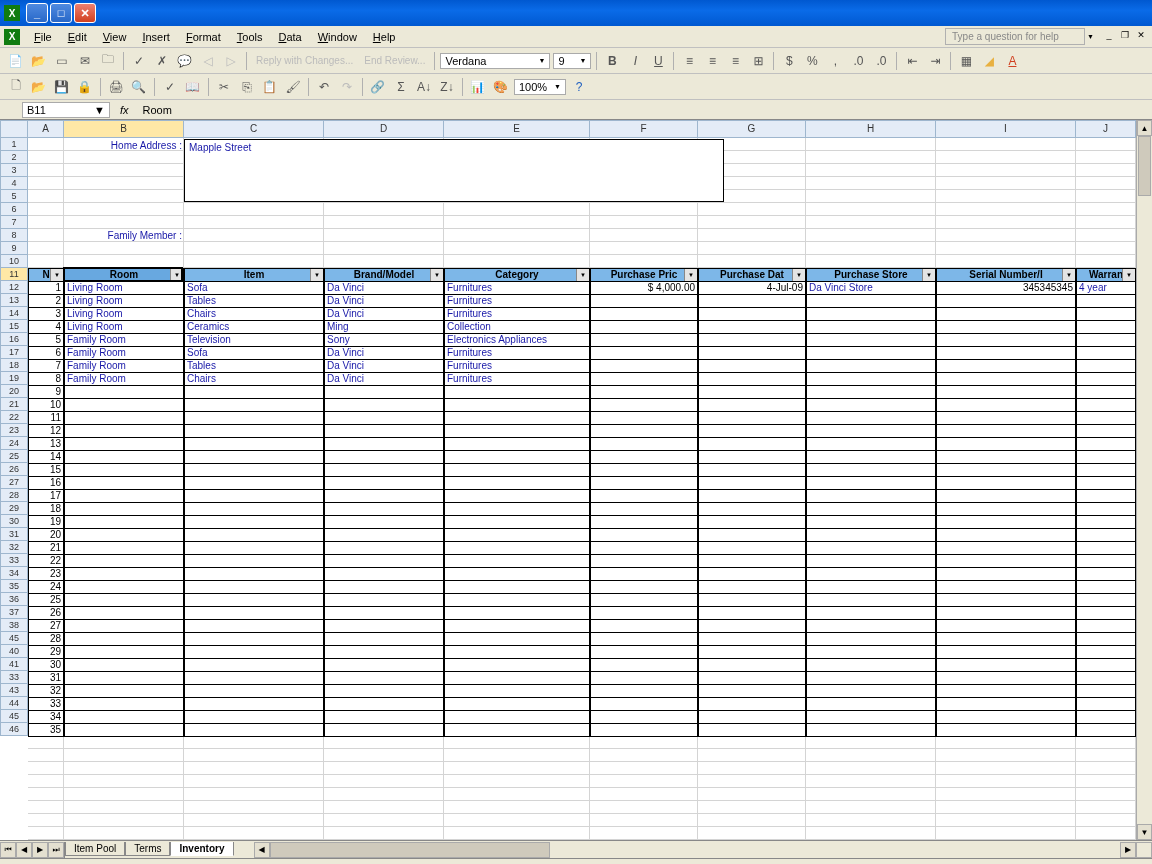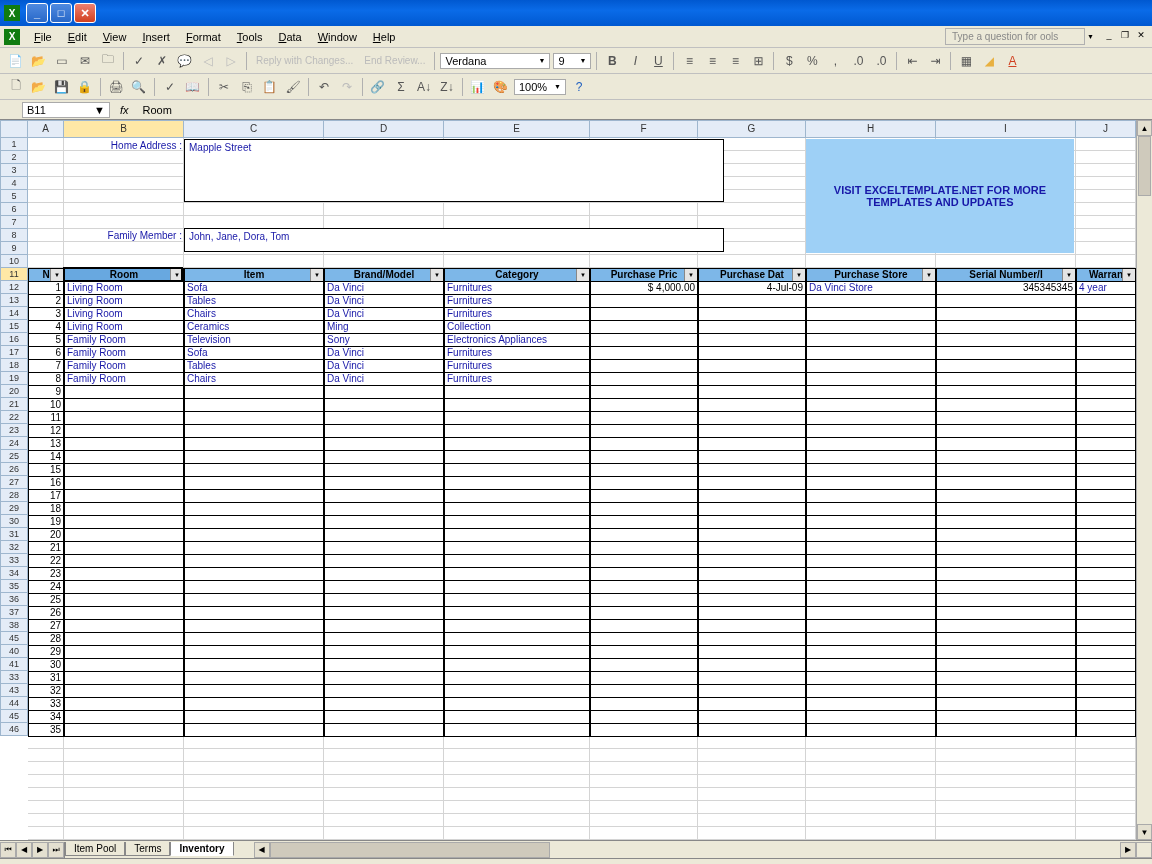--- a/index.html
+++ b/index.html
@@ -102,21 +102,21 @@
       <div class="menu-item"><span class="u">E</span>dit</div>
       <div class="menu-item"><span class="u">V</span>iew</div>
       <div class="menu-item"><span class="u">I</span>nsert</div>
       <div class="menu-item"><span class="u">F</span>ormat</div>
       <div class="menu-item"><span class="u">T</span>ools</div>
       <div class="menu-item"><span class="u">D</span>ata</div>
       <div class="menu-item"><span class="u">W</span>indow</div>
       <div class="menu-item"><span class="u">H</span>elp</div>
     </div>
   <div class="spacer"></div>
-  <div class="help-box">Type a question for ools</div>
+  <div class="help-box">Type a question for help</div>
   <span style="font-size:7px;margin:0 2px;">▼</span>
   <div class="doc-controls">
     <div class="doc-btn">_</div>
     <div class="doc-btn">❐</div>
     <div class="doc-btn">✕</div>
   </div>
 </div>
 
 <div class="toolbar">
   <div class="tb-btn">📄</div>
@@ -346,28 +346,24 @@
           <div style="position:absolute;left:0;right:0;top:649px;height:1px;background:#d4d4d4;"></div>
           <div style="position:absolute;left:0;right:0;top:662px;height:1px;background:#d4d4d4;"></div>
           <div style="position:absolute;left:0;right:0;top:675px;height:1px;background:#d4d4d4;"></div>
           <div style="position:absolute;left:0;right:0;top:688px;height:1px;background:#d4d4d4;"></div>
           <div style="position:absolute;left:0;right:0;top:701px;height:1px;background:#d4d4d4;"></div>
         </div>
 
       <div class="info-box" style="top:1px; left:156px; width:540px; height:63px;">
         <span>Mapple Street</span>
       </div>
-      <div class="info-box" style="top:90px; left:156px; width:540px; height:24px;">
-        <span>John, Jane, Dora, Tom</span>
-      </div>
 
       <div style="position:absolute; top:2px; left:36px; width:118px; text-align:right; color:#1818a8; font-size:10px;">Home Address :</div>
       <div style="position:absolute; top:92px; left:36px; width:118px; text-align:right; color:#1818a8; font-size:10px;">Family Member :</div>
 
-      <div class="promo-box" style="top:1px; left:778px; width:268px; height:114px;">VISIT EXCELTEMPLATE.NET FOR MORE TEMPLATES AND UPDATES</div>
 
       <div class="table-header-row" id="table-header" style="top:130px; left:0;">
           <div class="th-cell" style="width:36px;">N<div class="filter-btn">▼</div></div>
           <div class="th-cell sel" style="width:120px;">Room<div class="filter-btn">▼</div></div>
           <div class="th-cell" style="width:140px;">Item<div class="filter-btn">▼</div></div>
           <div class="th-cell" style="width:120px;">Brand/Model<div class="filter-btn">▼</div></div>
           <div class="th-cell" style="width:146px;">Category<div class="filter-btn">▼</div></div>
           <div class="th-cell" style="width:108px;">Purchase Pric<div class="filter-btn">▼</div></div>
           <div class="th-cell" style="width:108px;">Purchase Dat<div class="filter-btn">▼</div></div>
           <div class="th-cell" style="width:130px;">Purchase Store<div class="filter-btn">▼</div></div>

